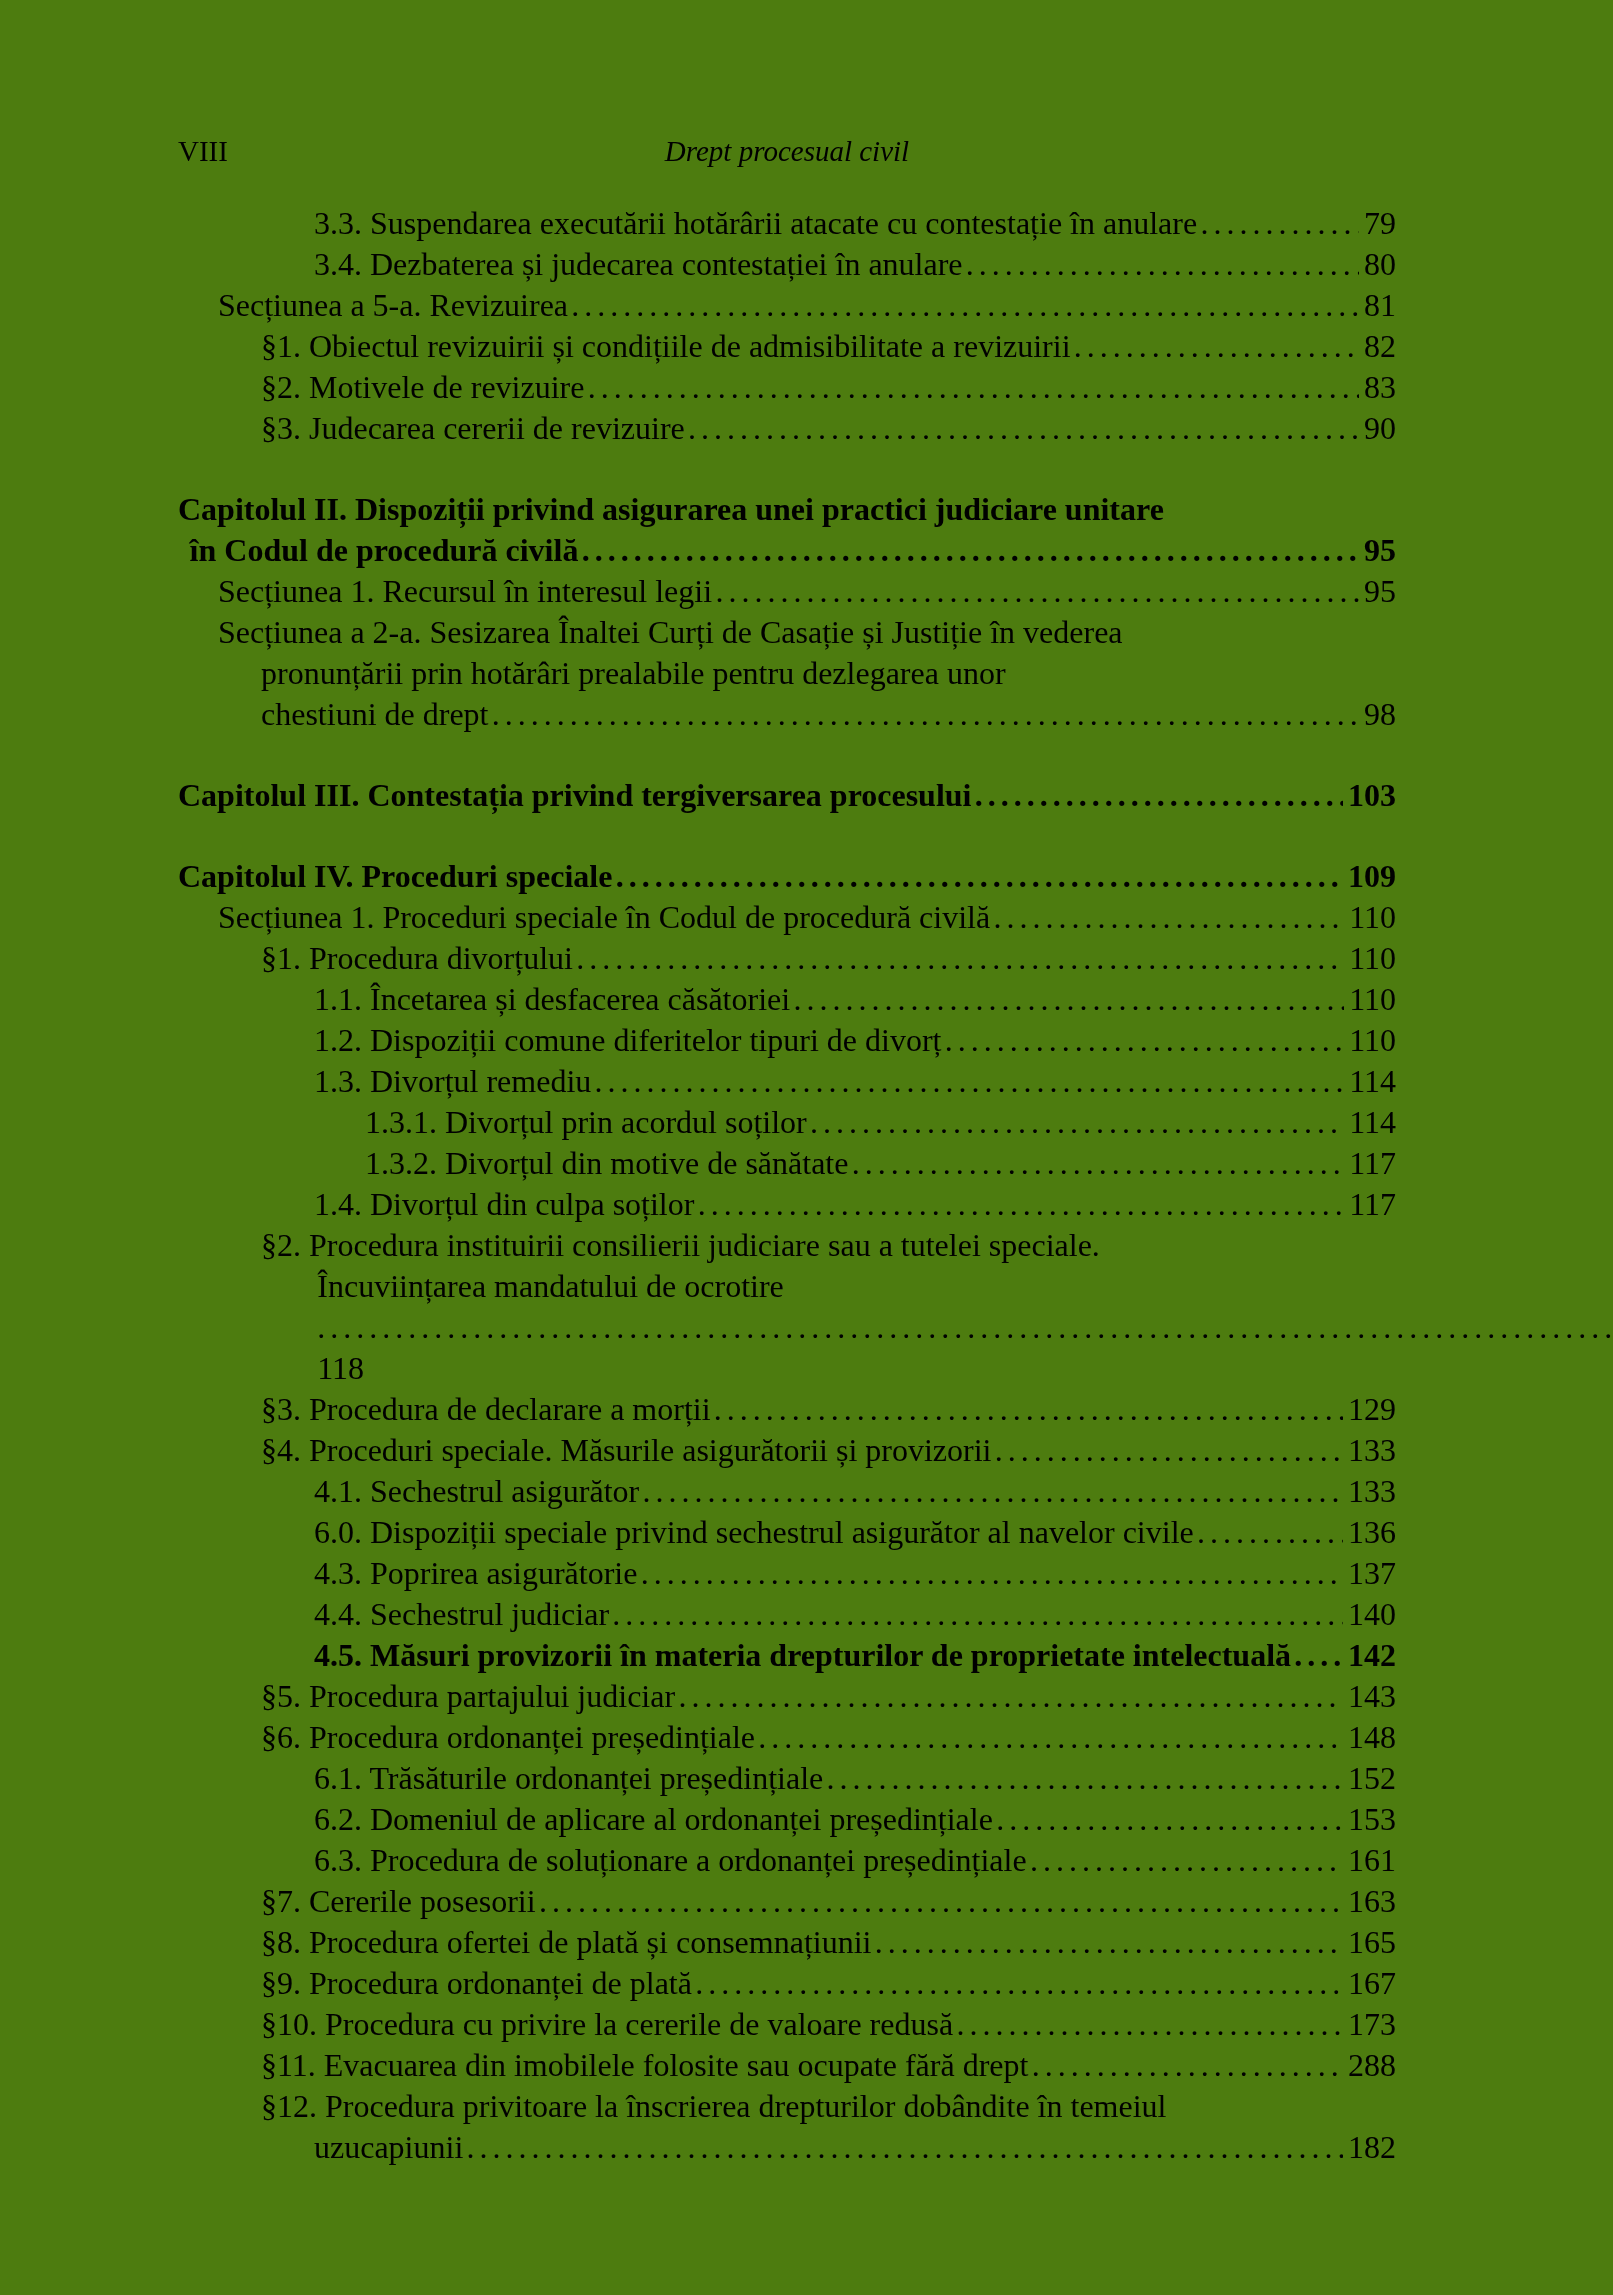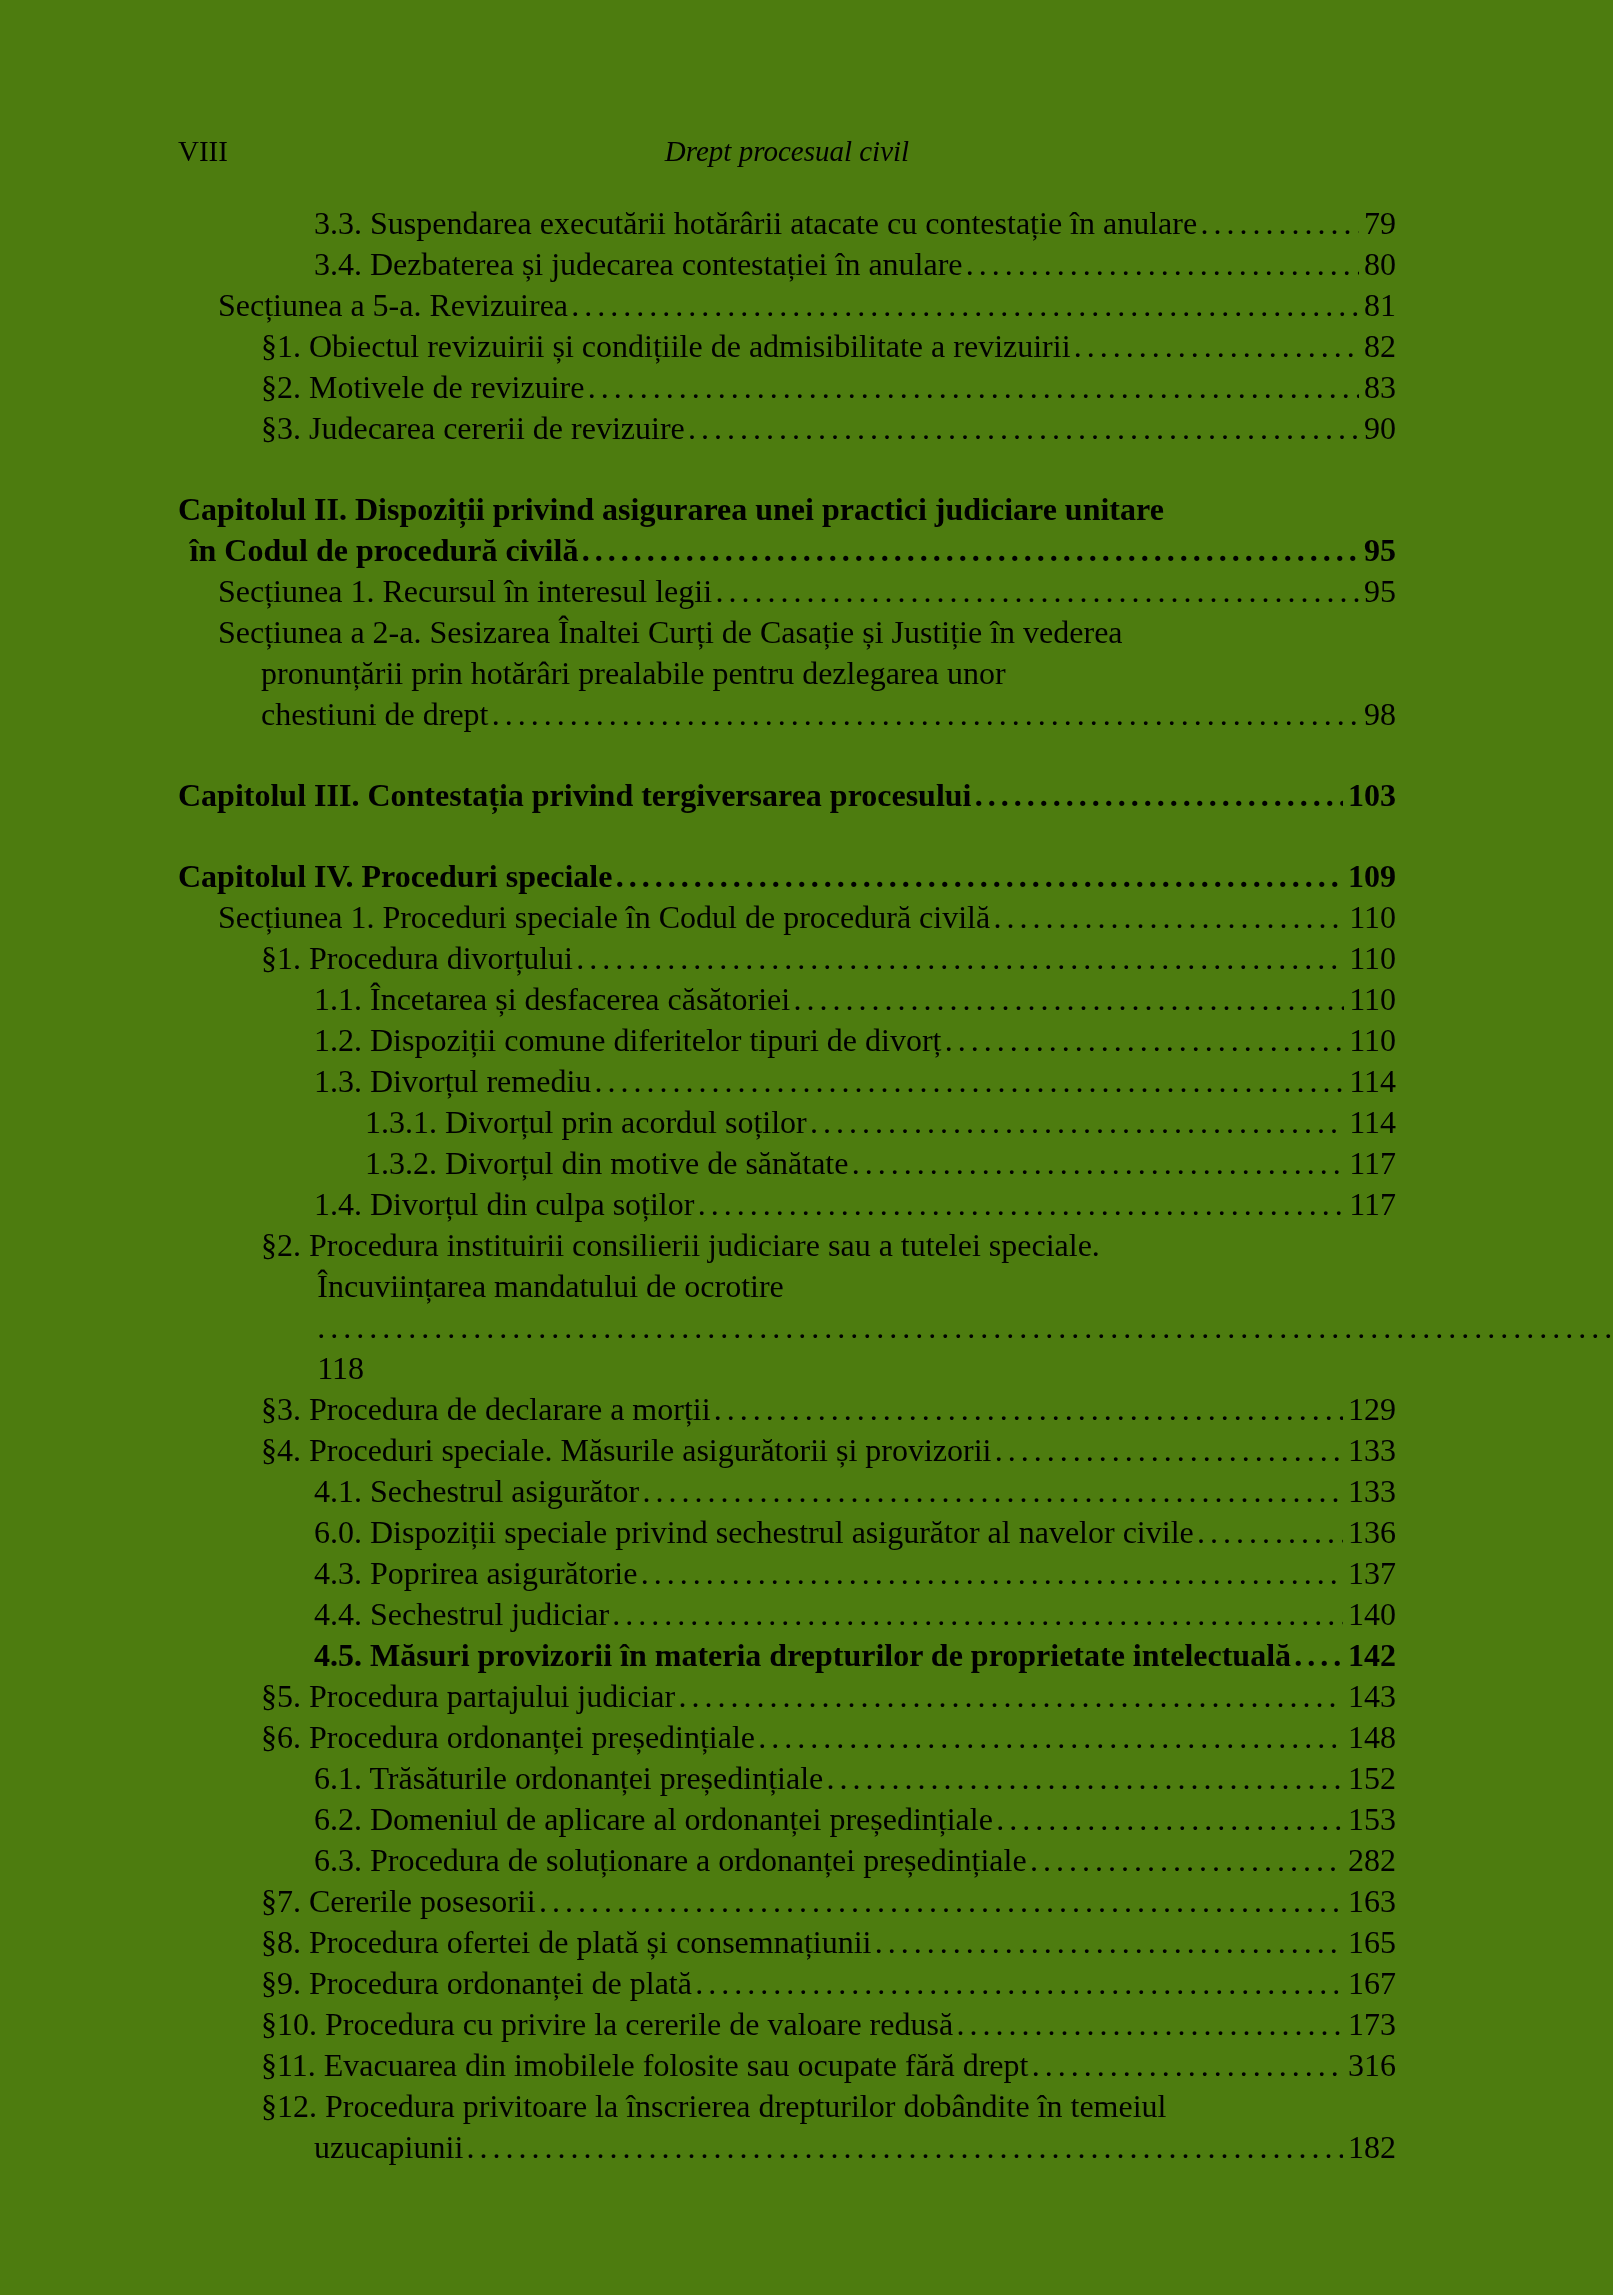--- a/index.html
+++ b/index.html
@@ -305,21 +305,21 @@
           <div class="toc-row" style="padding-left: 136px;">
             <span class="toc-text">6.2. Domeniul de aplicare al ordonanței președințiale</span>
             <span class="dots"></span>
             <span class="toc-page">153</span>
           </div>
         </div>
         <div class="toc-entry">
           <div class="toc-row" style="padding-left: 136px;">
             <span class="toc-text">6.3. Procedura de soluționare a ordonanței președințiale</span>
             <span class="dots"></span>
-            <span class="toc-page">282</span>
+            <span class="toc-page">161</span>
           </div>
         </div>
         <div class="toc-entry">
           <div class="toc-row" style="padding-left: 83px;">
             <span class="toc-text">§7. Cererile posesorii</span>
             <span class="dots"></span>
             <span class="toc-page">163</span>
           </div>
         </div>
         <div class="toc-entry">
@@ -340,21 +340,21 @@
           <div class="toc-row" style="padding-left: 83px;">
             <span class="toc-text">§10. Procedura cu privire la cererile de valoare redusă</span>
             <span class="dots"></span>
             <span class="toc-page">173</span>
           </div>
         </div>
         <div class="toc-entry">
           <div class="toc-row" style="padding-left: 83px;">
             <span class="toc-text">§11. Evacuarea din imobilele folosite sau ocupate fără drept</span>
             <span class="dots"></span>
-            <span class="toc-page">316</span>
+            <span class="toc-page">288</span>
           </div>
         </div>
         <div class="toc-entry">
           <div class="toc-row" style="padding-left: 83px;">
             <span class="toc-text">§12. Procedura privitoare la înscrierea drepturilor dobândite în temeiul</span>
           </div>
           <div class="toc-row" style="padding-left: 136px;">
             <span class="toc-text">uzucapiunii</span>
             <span class="dots"></span>
             <span class="toc-page">182</span>

